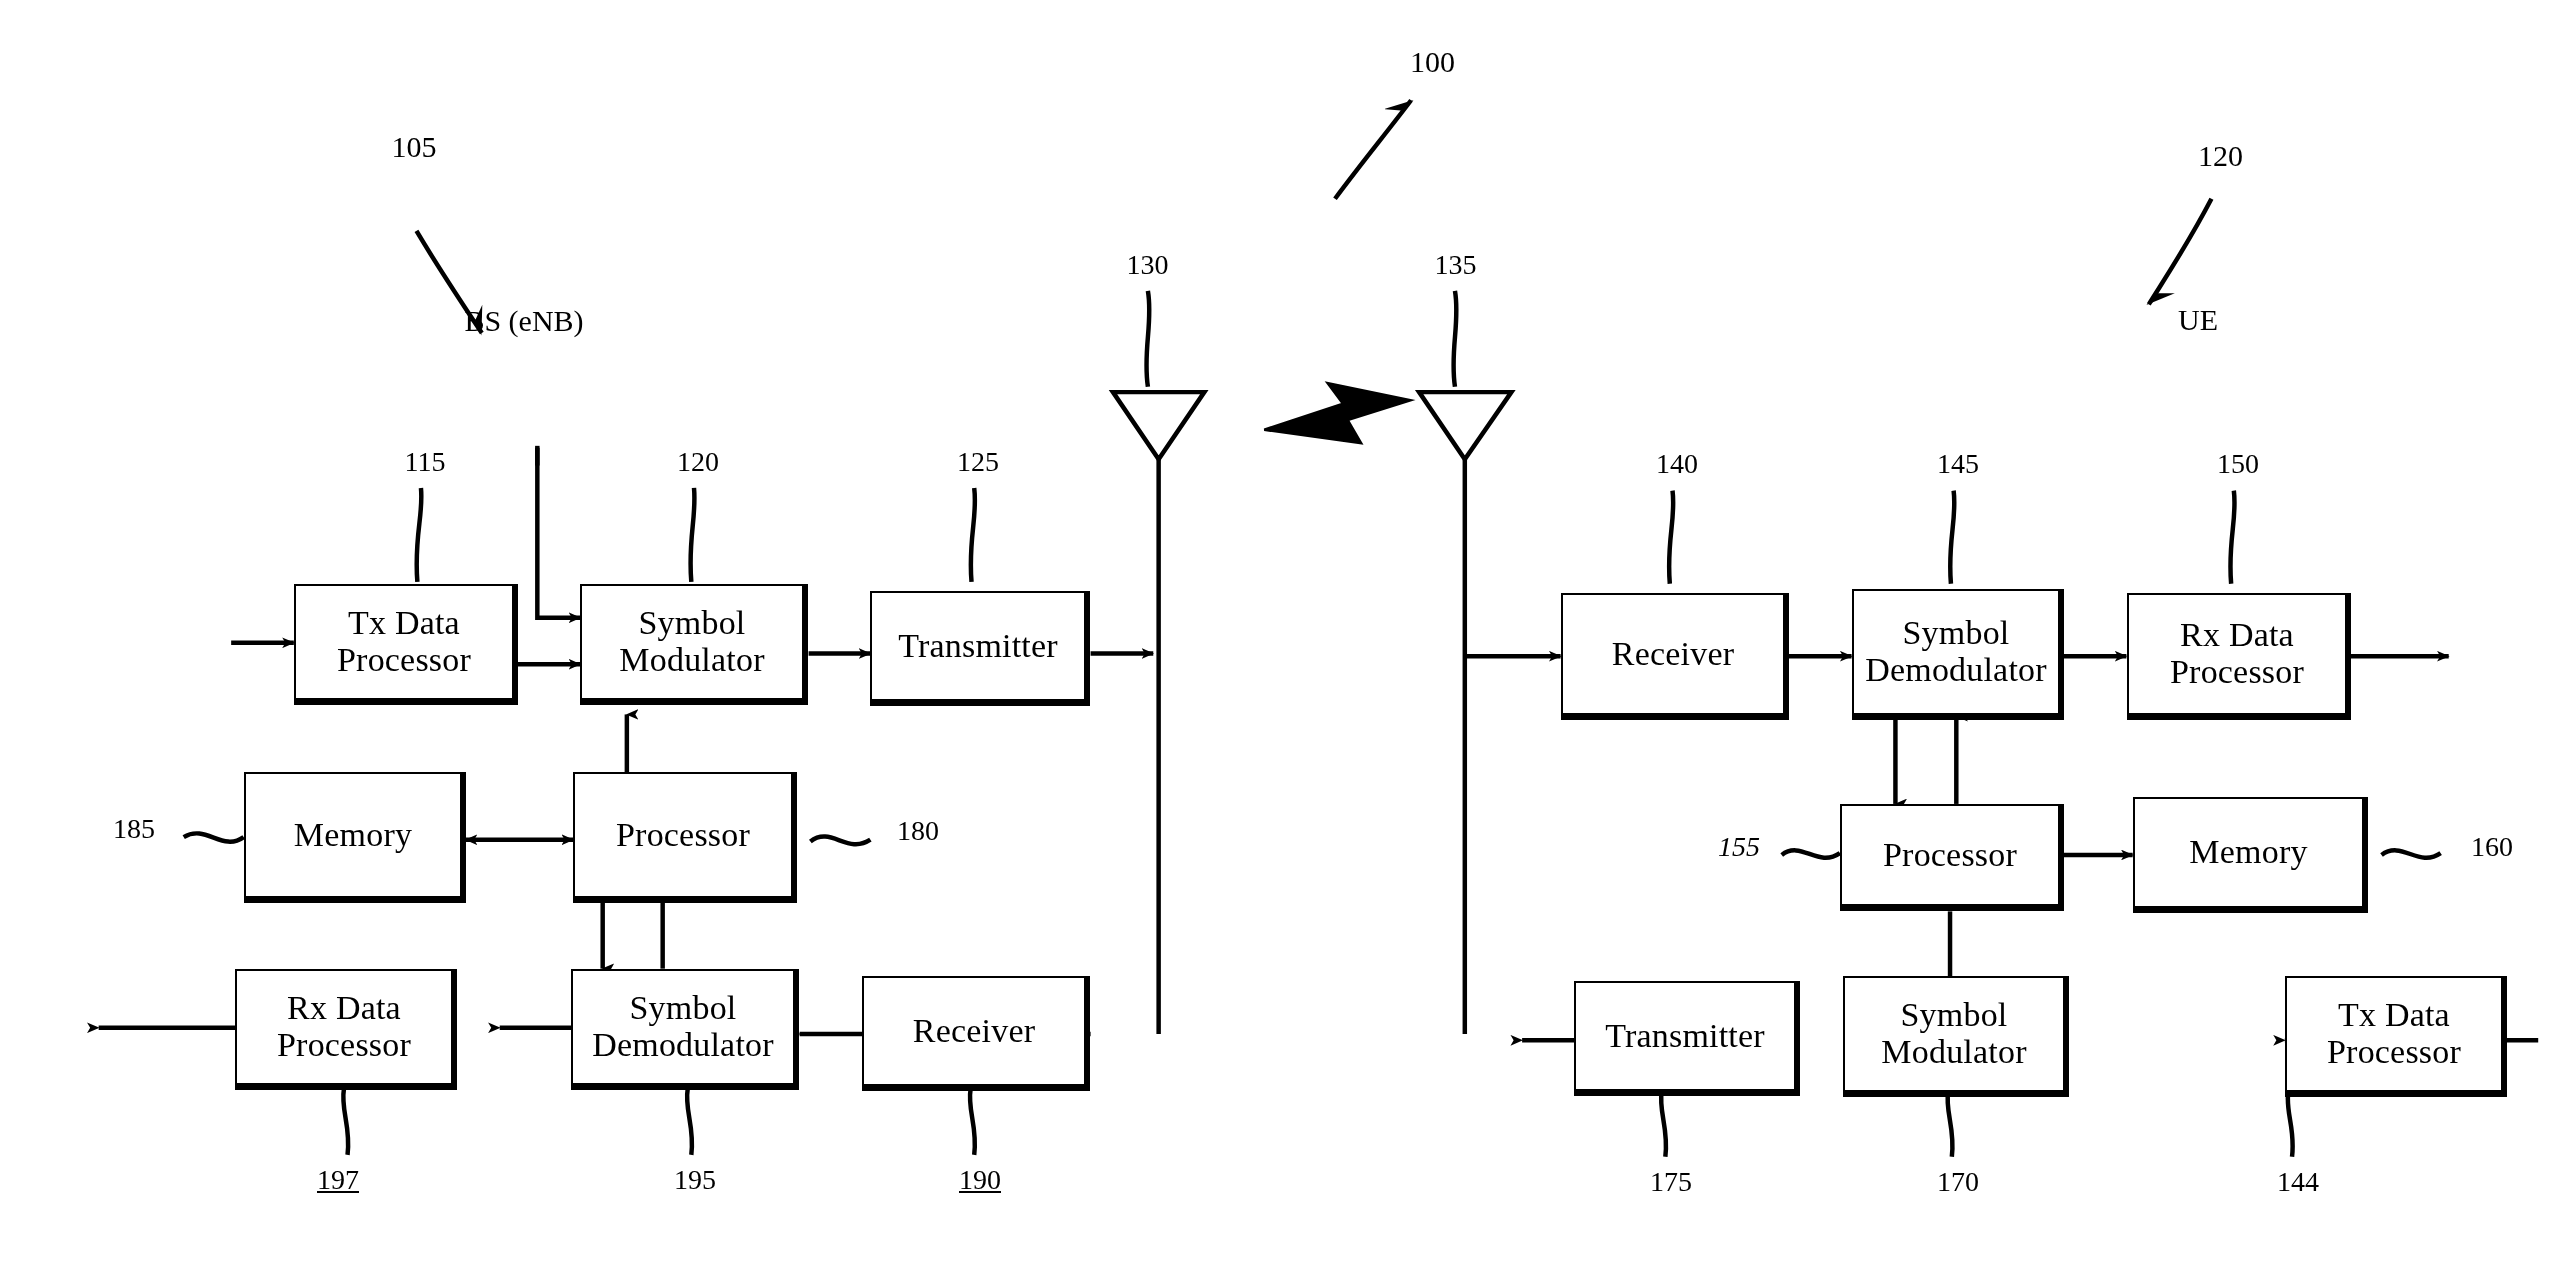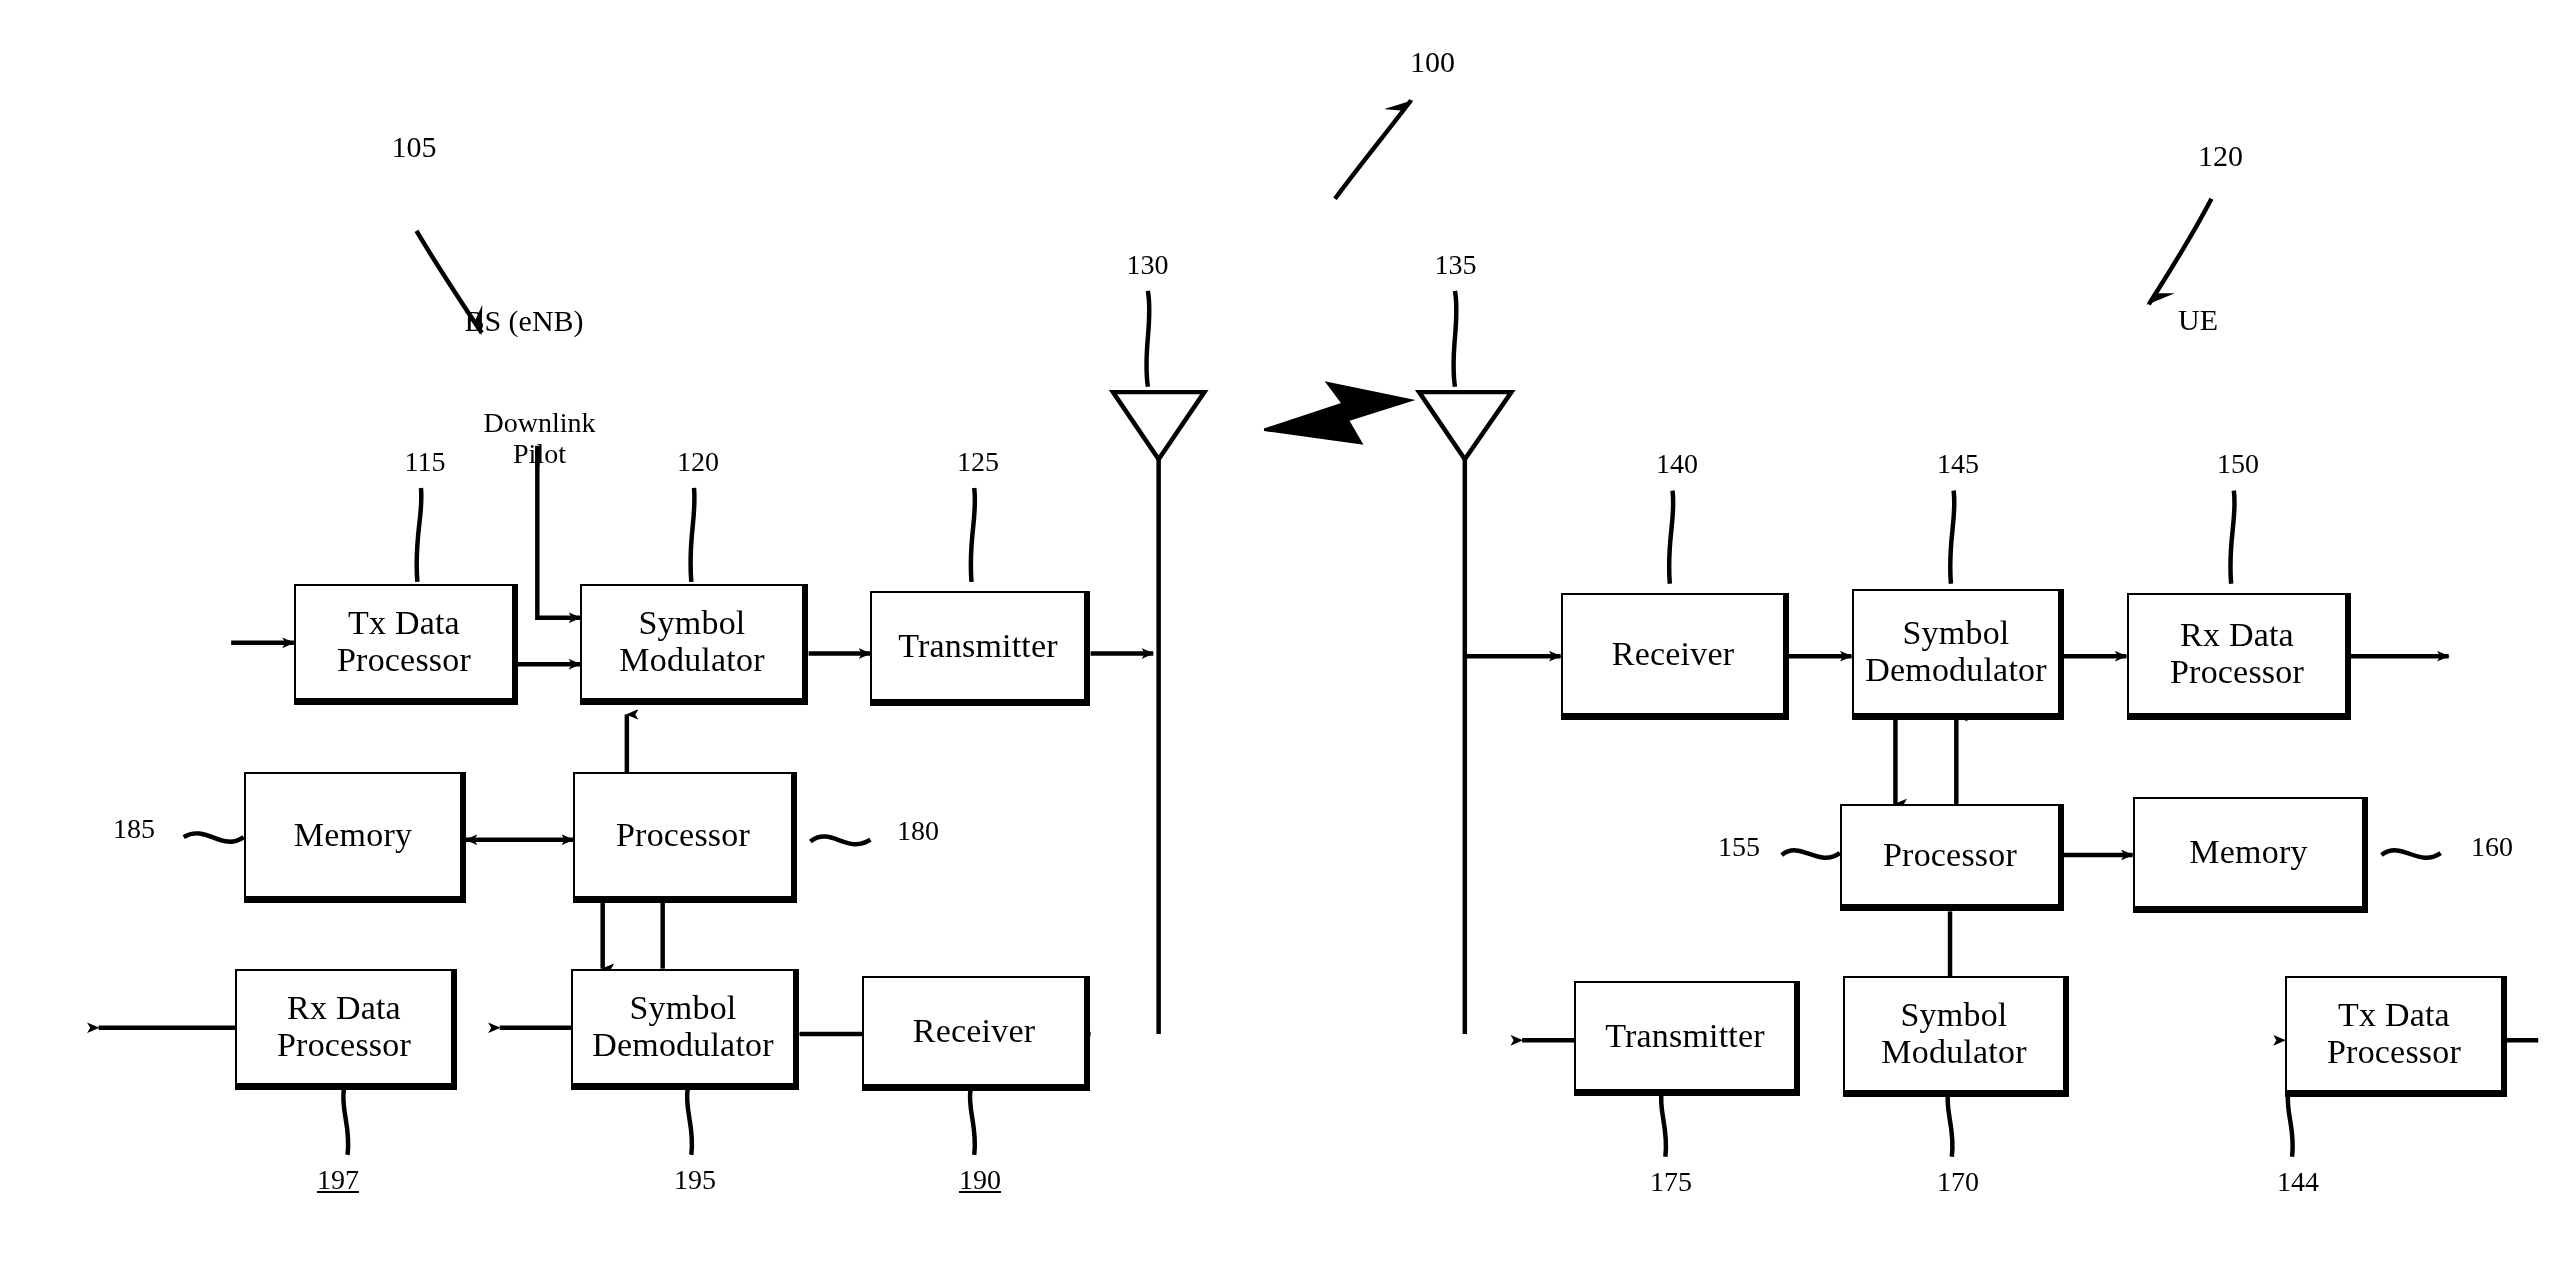--- a/index.html
+++ b/index.html
@@ -168,22 +168,20 @@
   </svg>
 
   <div class="lab big" style="left:365px; top:130px; width:98px;">105</div>
   <div class="lab big" style="left:421px; top:304px; width:206px;">BS (eNB)</div>
 
   <div class="lab big" style="left:1379px; top:45px; width:107px;">100</div>
 
   <div class="lab big" style="left:2167px; top:139px; width:107px;">120</div>
   <div class="lab big" style="left:2093px; top:303px; width:125px;text-align:right;">UE</div>
 
-  <div class="lab" style="left:439px; top:407px; width:201px;">Downlink
-Pilot</div>
 
   <div class="blk" style="left:294px; top:584px; width:224px; height:121px;">
     <span>Tx Data
 Processor</span>
   </div>
   <div class="lab" style="left:376px; top:446px; width:98px;">115</div>
 
   <div class="blk" style="left:580px; top:584px; width:228px; height:121px;">
     <span>Symbol
 Modulator</span>
@@ -237,21 +235,21 @@
 
   <div class="blk" style="left:2127px; top:593px; width:224px; height:127px;">
     <span>Rx Data
 Processor</span>
   </div>
   <div class="lab" style="left:2189px; top:448px; width:98px;">150</div>
 
   <div class="blk" style="left:1840px; top:804px; width:224px; height:107px;">
     <span>Processor</span>
   </div>
-  <div class="lab" style="left:1690px; top:831px; width:98px;">155</div>
+  <div class="lab" style="left:1690px; top:831px; width:98px;font-style:italic;">155</div>
 
   <div class="blk" style="left:2133px; top:797px; width:235px; height:116px;">
     <span>Memory</span>
   </div>
   <div class="lab" style="left:2443px; top:831px; width:98px;">160</div>
 
   <div class="blk" style="left:1574px; top:981px; width:226px; height:115px;">
     <span>Transmitter</span>
   </div>
   <div class="lab" style="left:1622px; top:1166px; width:98px;">175</div>

